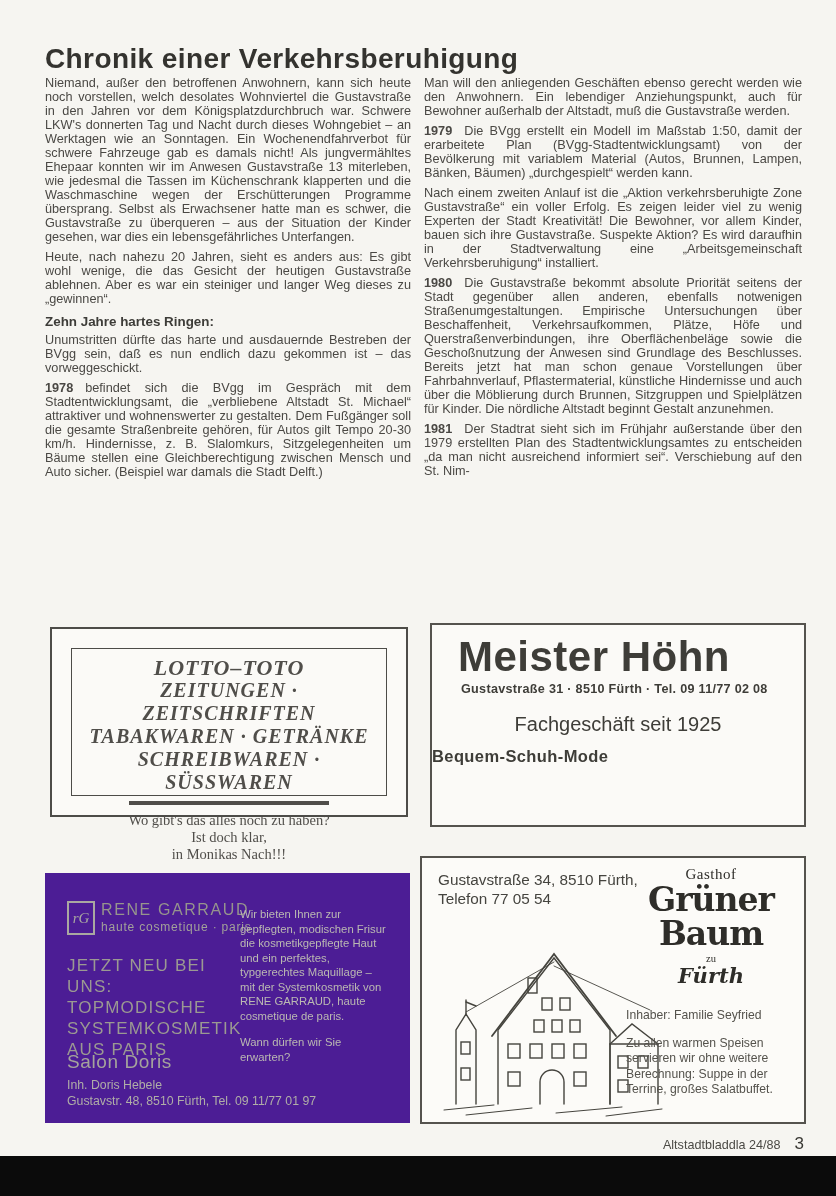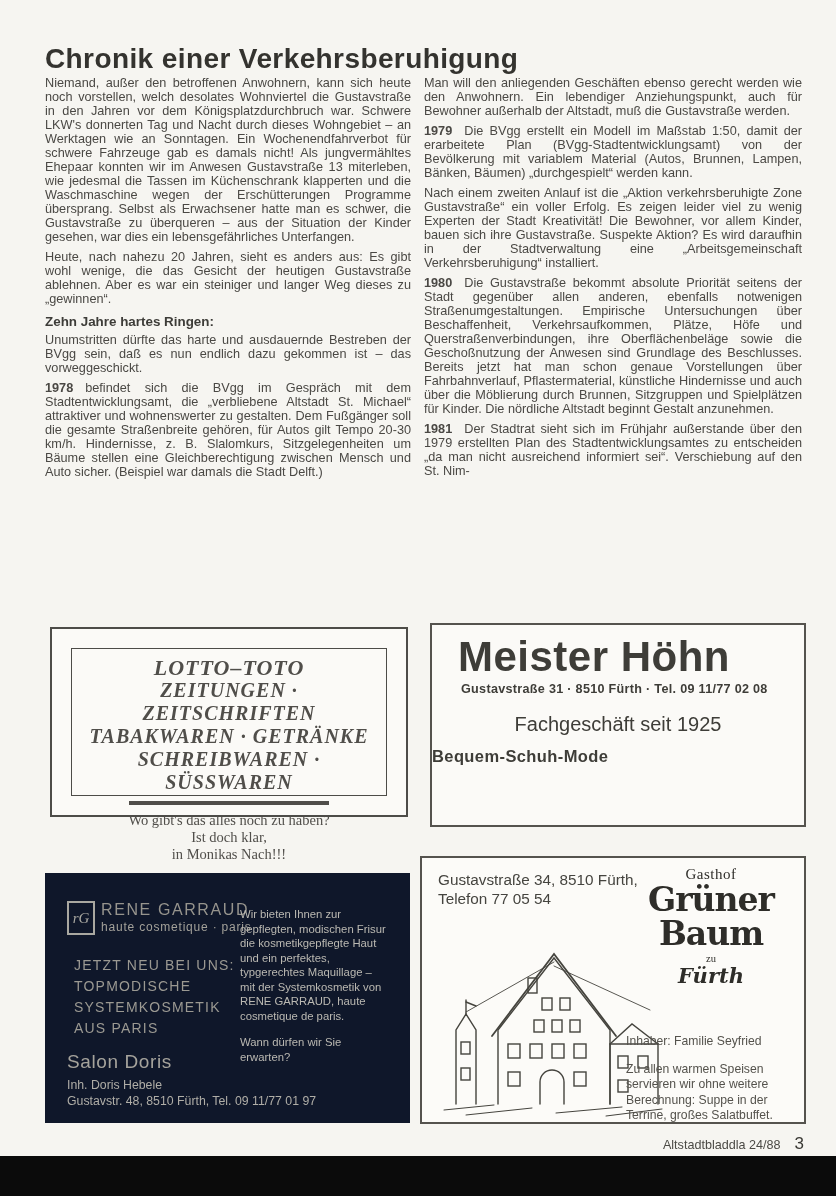--- a/index.html
+++ b/index.html
@@ -42,32 +42,32 @@
     border:2px solid #55534e;background:#fbfaf7;box-sizing:border-box;color:#3e3d38;
   }
   .hoehn-tagline{margin:22px 0 0 28px;font-size:19.5px;letter-spacing:.4px;}
   .hoehn-name{margin:8px 0 0 26px;font-size:42px;font-weight:bold;letter-spacing:.5px;}
   .hoehn-address{margin:1px 0 0 29px;font-size:12.6px;font-weight:bold;letter-spacing:.3px;}
   .hoehn-since{text-align:center;margin-top:17px;font-size:20px;}
   .hoehn-slogan{text-align:left;margin-top:11px;font-size:16.5px;font-weight:bold;letter-spacing:.4px;}
   
   .ad-garraud{
     position:absolute;left:45px;top:873px;width:365px;height:250px;
-    background:#0f172a;color:#98968f;
+    background:#4c1d95;color:#98968f;
   }
   .garraud-left{position:absolute;left:22px;top:28px;width:185px;}
   .garraud-brandrow{display:flex;align-items:flex-start;}
   .garraud-logo{
     width:24px;height:30px;border:2px solid #a9a8a1;color:#a9a8a1;
     font-family:"Liberation Serif", serif;font-style:italic;font-size:15px;
     display:flex;align-items:center;justify-content:center;margin-right:6px;flex:0 0 auto;
   }
   .garraud-brand{font-size:16px;letter-spacing:1.6px;color:#96948d;white-space:nowrap;}
   .garraud-brandsub{font-size:12px;letter-spacing:.8px;color:#a3a19a;margin-top:1px;}
-  .garraud-headline{margin-top:20px;font-size:14px;line-height:21px;letter-spacing:1.2px;color:#9b9992;margin-left:7px;}
+  .garraud-headline{margin-top:20px;font-size:17px;line-height:21px;letter-spacing:1.2px;color:#9b9992;}
   .garraud-right{
     position:absolute;left:195px;top:34px;width:150px;
     font-size:11.3px;line-height:14.5px;color:#bbb9b2;
   }
   .garraud-right p{margin:0 0 12px 0;}
   .garraud-salonblock{position:absolute;left:22px;top:178px;color:#a5a39c;}
   .garraud-salon{font-size:19px;letter-spacing:.6px;}
   .garraud-owner,.garraud-address{font-size:12.3px;line-height:16px;color:#b0aea7;}
   .garraud-owner{margin-top:4px;}
   
@@ -75,21 +75,21 @@
     position:absolute;left:420px;top:856px;width:386px;height:268px;
     border:2px solid #55534e;background:#fcfbf8;box-sizing:border-box;
   }
   .baum-address{position:absolute;left:16px;top:12px;font-size:15.3px;line-height:19px;color:#45443f;}
   .baum-head{position:absolute;right:14px;top:8px;width:158px;text-align:center;color:#2e2d29;}
   .baum-gasthof{font-family:"Liberation Serif", serif;font-size:15px;letter-spacing:.5px;}
   .baum-name{font-family:"DejaVu Serif", serif;font-weight:bold;font-size:33px;line-height:34px;letter-spacing:-1px;}
   .baum-zu{font-family:"Liberation Serif", serif;font-size:10.5px;margin-top:2px;}
   .baum-city{font-family:"DejaVu Serif", serif;font-weight:bold;font-style:italic;font-size:21px;line-height:24px;}
   .baum-illustration{position:absolute;left:14px;top:74px;}
-  .baum-infoblock{position:absolute;right:12px;top:176px;width:166px;font-size:12.2px;line-height:15.5px;color:#54524c;}
+  .baum-infoblock{position:absolute;right:12px;top:150px;width:166px;font-size:12.2px;line-height:15.5px;color:#54524c;}
   .baum-note{margin-top:12px;}
   
   .footer{position:absolute;right:32px;top:1134px;display:flex;align-items:baseline;}
   .footer-issue{font-size:12.6px;color:#4b4a45;}
   .footer-page{font-size:17px;color:#3a3934;margin-left:14px;}
   .scan-band{position:absolute;left:0;bottom:0;width:836px;height:40px;background:#0b0b0b;}
 </style>
 </head>
 <body>
 

